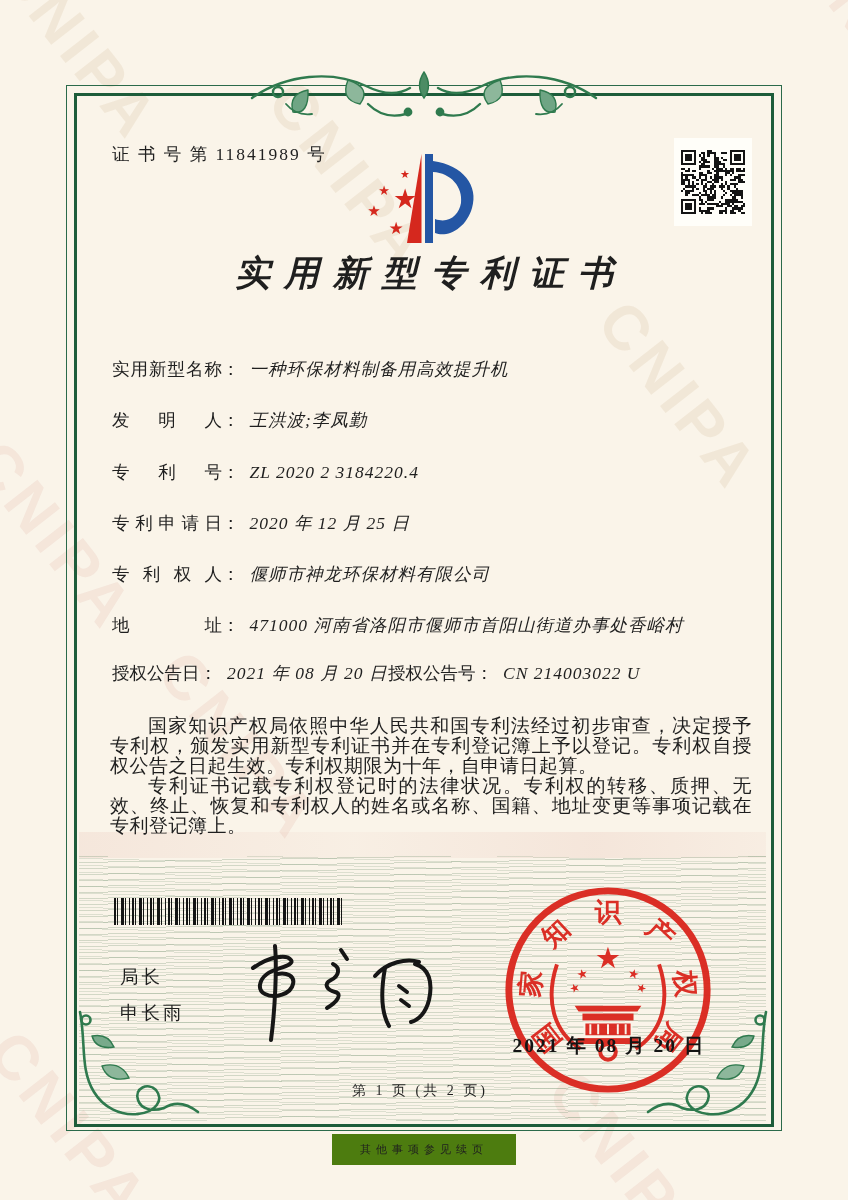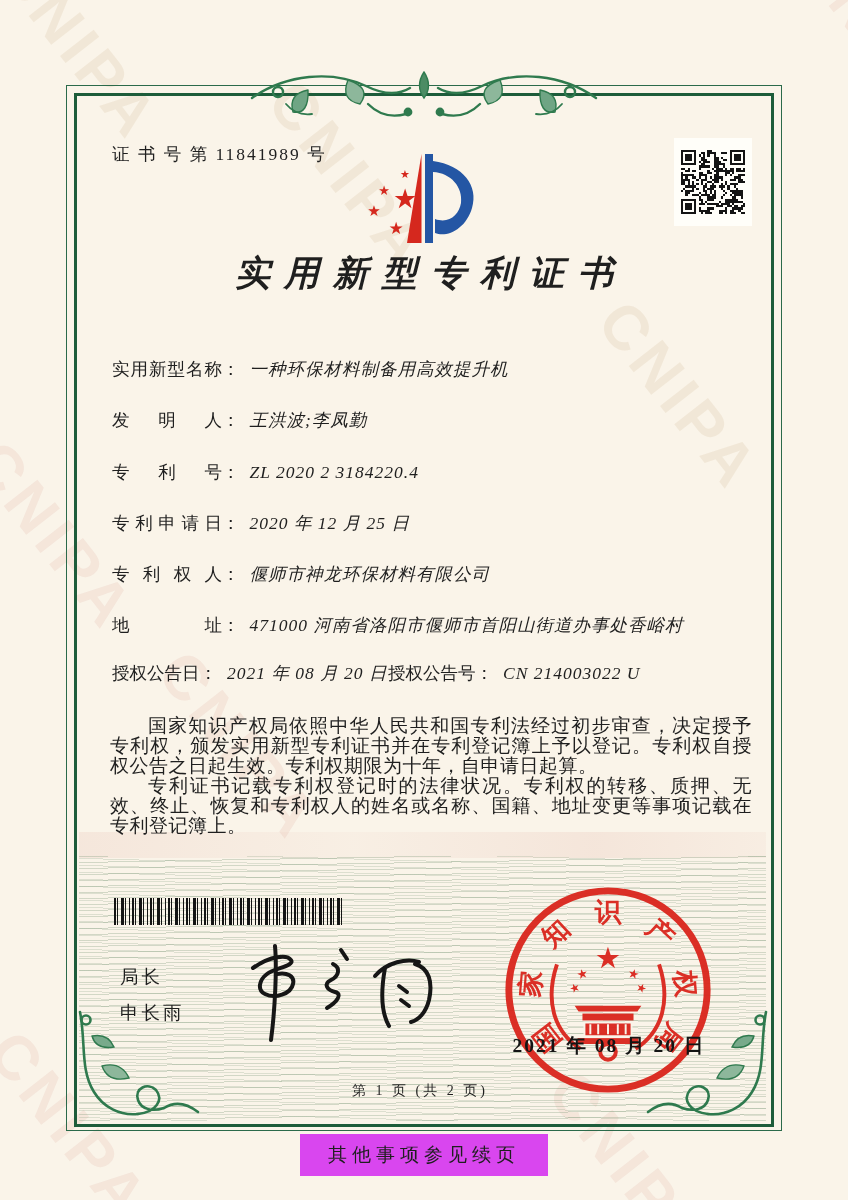--- a/index.html
+++ b/index.html
@@ -55,22 +55,22 @@
       font-family:"Liberation Sans","DejaVu Sans",sans-serif;}
   .sig-name{position:absolute;left:120px;top:1000px;font-size:18.5px;letter-spacing:3px;
       font-family:"Liberation Sans","DejaVu Sans",sans-serif;}
   .signature{position:absolute;left:215px;top:938px;}
   .seal{position:absolute;left:500px;top:882px;width:216px;height:216px;opacity:0.95;}
   .seal-date{position:absolute;left:503px;top:1032px;width:212px;text-align:center;
       font-size:19.5px;letter-spacing:2px;color:#141414;font-weight:bold;white-space:nowrap;}
   .page-num{position:absolute;left:0;right:8px;top:1082px;text-align:center;
       font-size:14px;letter-spacing:3px;}
   .cont-note{position:absolute;left:0;right:0;top:1134px;text-align:center;}
-  .cont-note span{display:inline-block;background:#d946ef;padding:8px 28px;
-      font-size:19px;letter-spacing:5px;}
+  .cont-note span{display:inline-block;background:#4d7c0f;padding:8px 28px;
+      font-size:11px;letter-spacing:5px;}
 </style>
 </head>
 <body>
 
 <div class="page">
 
   <div class="wm" style="left:-30px;top:10px;">CNIPA</div>
   <div class="wm" style="left:240px;top:140px;">CNIPA</div>
   <div class="wm pink" style="left:770px;top:0px;">CNIPA</div>
   <div class="wm" style="left:570px;top:360px;">CNIPA</div>

